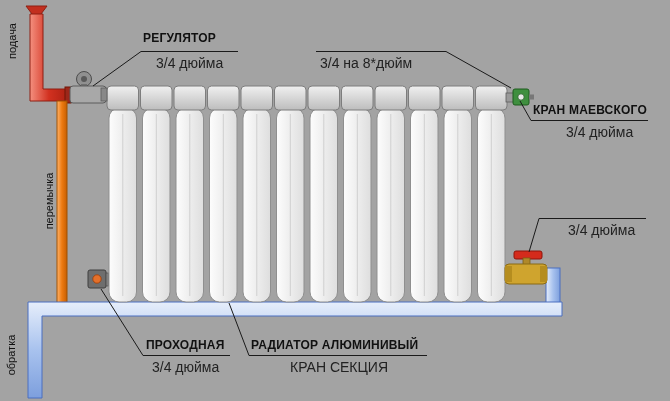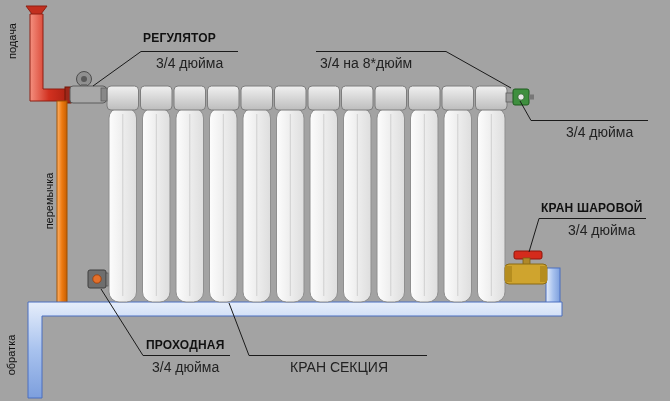--- a/index.html
+++ b/index.html
@@ -150,27 +150,28 @@
       <line x1="249" y1="355.5" x2="427" y2="355.5"></line>
       <line x1="249" y1="355.5" x2="229" y2="303"></line>
     </g>
   </svg>
 
   <div class="callout-title" style="left:143px;top:31px">РЕГУЛЯТОР</div>
   <div class="callout-size" style="left:156px;top:55px">3/4 дюйма</div>
 
   <div class="callout-size" style="left:320px;top:55px">3/4 на 8*дюйм</div>
 
+  <div class="callout-title" style="left:533px;top:103px">КРАН МАЕВСКОГО</div>
   <div class="callout-size" style="left:566px;top:124px">3/4 дюйма</div>
 
-  <div class="callout-title" style="left:541px;top:201px">КРАН ШАРОВОЙ</div>
   <div class="callout-size" style="left:568px;top:222px">3/4 дюйма</div>
 
   <div class="callout-title" style="left:146px;top:338px">ПРОХОДНАЯ</div>
   <div class="callout-size" style="left:152px;top:359px">3/4 дюйма</div>
 
+  <div class="callout-title" style="left:251px;top:338px">РАДИАТОР АЛЮМИНИВЫЙ</div>
   <div class="callout-size" style="left:290px;top:359px">КРАН СЕКЦИЯ</div>
 
   <div class="vlabel" style="left:-18px;top:35px;width:60px">подача</div>
   <div class="vlabel" style="left:9px;top:195px;width:80px">перемычка</div>
   <div class="vlabel" style="left:-19px;top:349px;width:60px">обратка</div>
 
 </div>
 
 </body></html>

